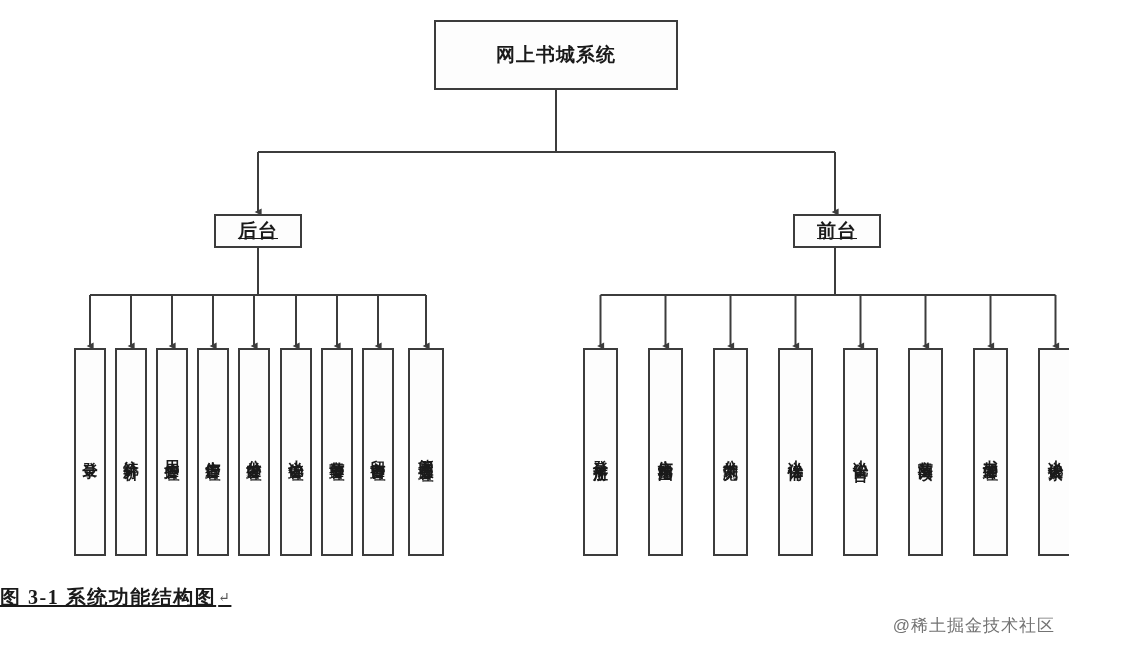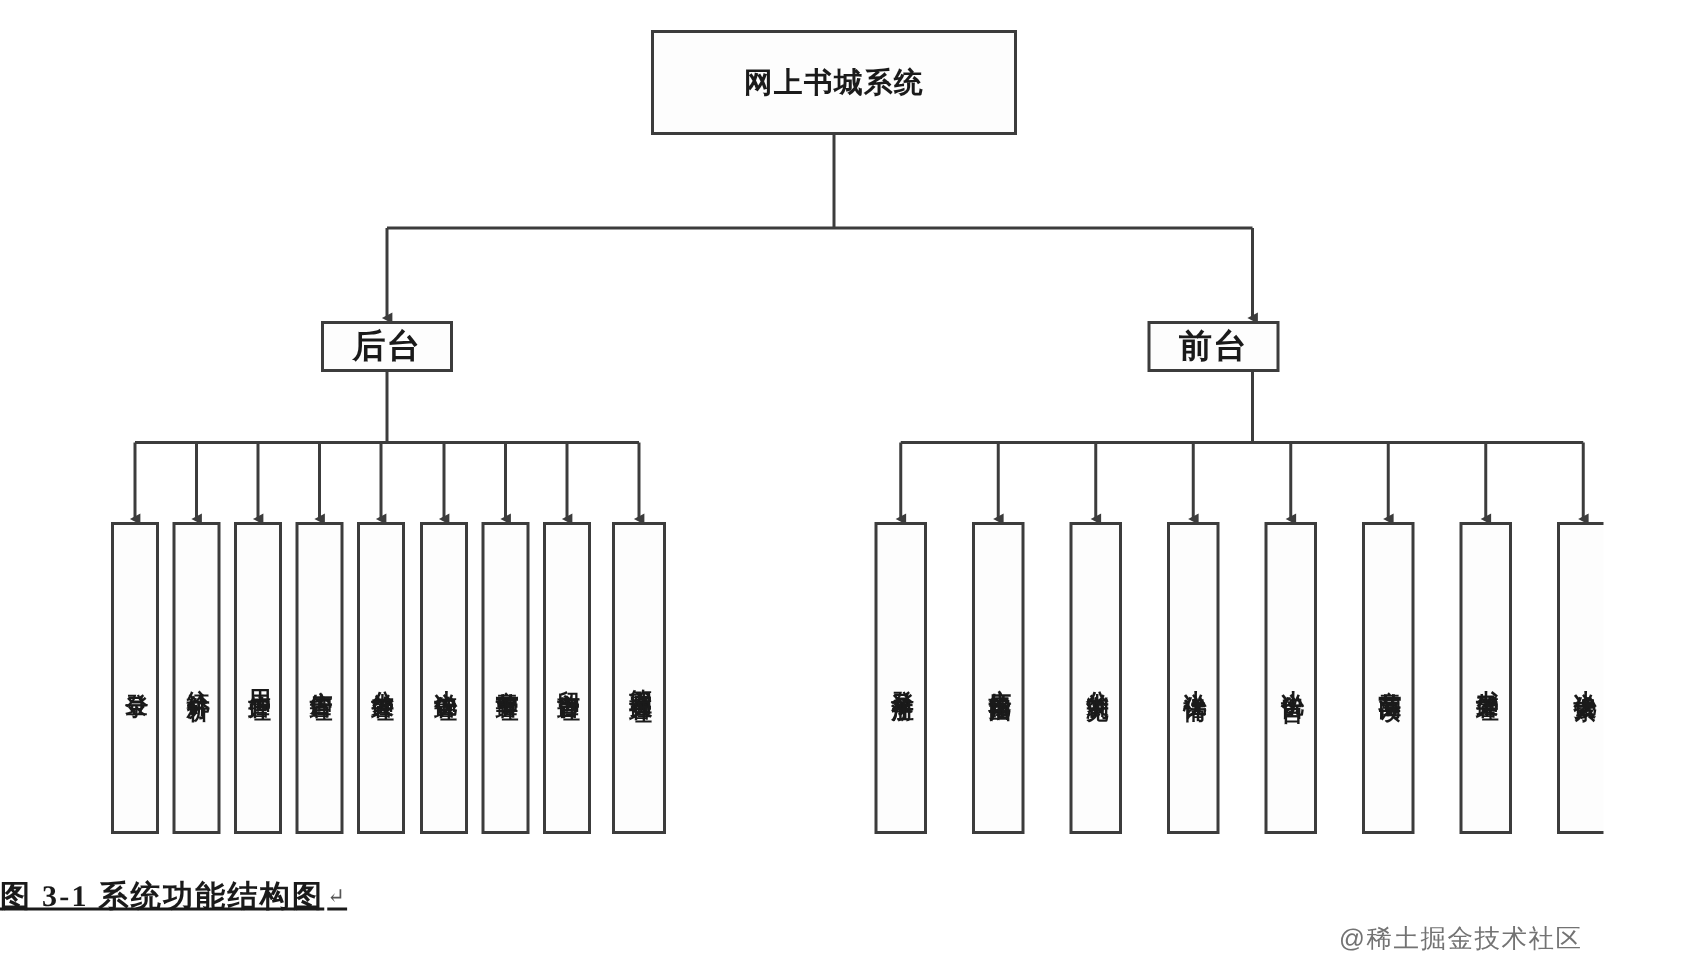--- a/index.html
+++ b/index.html
@@ -35,23 +35,24 @@
     align-items: center;
     justify-content: center;
     color: #1a1a1a;
   }
   .node.root {
     font-size: 19px;
     font-weight: 700;
     letter-spacing: 1px;
   }
   .node.branch {
-    font-size: 22px;
+    font-size: 19px;
     font-weight: 700;
     letter-spacing: 1px;
+    text-decoration: underline;
   }
   .node.leaf {
     font-size: 15px;
     font-weight: 700;
     line-height: 1.08;
     padding: 6px 2px;
   }
   .node.leaf .vlabel {
     writing-mode: vertical-rl;
     text-orientation: upright;
@@ -164,21 +165,21 @@
       </div>
       <div class="node leaf" style="left: 321px; top: 348px; width: 32px; height: 208px;">
         <span class="vlabel">章节管理</span>
       </div>
       <div class="node leaf" style="left: 362px; top: 348px; width: 32px; height: 208px;">
         <span class="vlabel">留言管理</span>
       </div>
       <div class="node leaf" style="left: 408px; top: 348px; width: 36px; height: 208px;">
         <span class="vlabel">管理员管理</span>
       </div>
-      <div class="node branch" style="left: 765px; top: 214px; width: 88px; height: 34px;">
+      <div class="node branch" style="left: 793px; top: 214px; width: 88px; height: 34px;">
         <span>前台</span>
       </div>
       <div class="node leaf" style="left: 583px; top: 348px; width: 35px; height: 208px;">
         <span class="vlabel">登录注册</span>
       </div>
       <div class="node leaf" style="left: 648px; top: 348px; width: 35px; height: 208px;">
         <span class="vlabel">广告轮播图</span>
       </div>
       <div class="node leaf" style="left: 713px; top: 348px; width: 35px; height: 208px;">
         <span class="vlabel">分类浏览</span>

